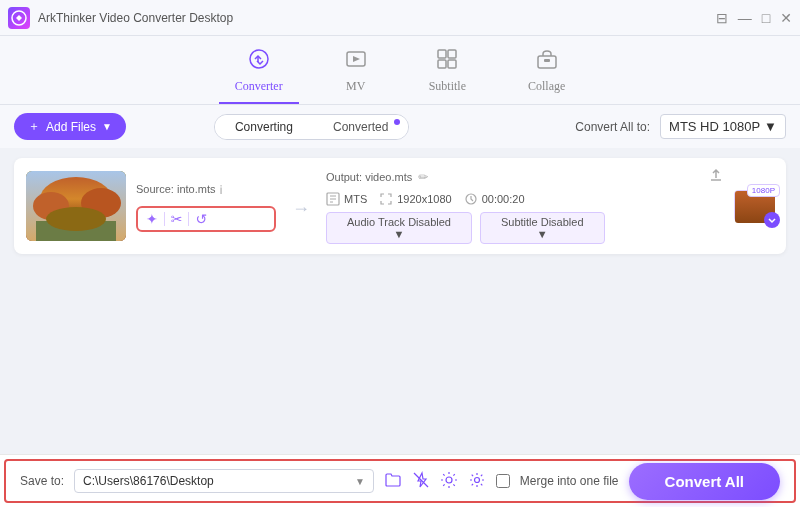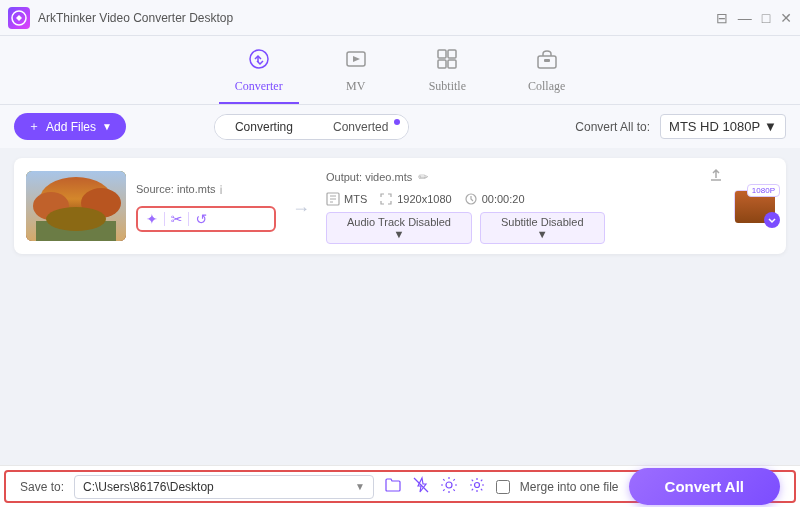--- a/index.html
+++ b/index.html
@@ -373,21 +373,21 @@
     }
 
     .bottom-bar-inner {
       display: flex;
       align-items: center;
       padding: 8px 14px;
       gap: 10px;
       border: 2px solid #e05050;
       border-radius: 4px;
       margin: 4px;
-      height: 33px;
+      height: 44px;
     }
   </style>
 </head>
 <body>
 
 <div class="main-wrapper">
 
   <div class="title-bar">
     <div class="title-bar-logo">
       <svg width="16" height="16" viewBox="0 0 16 16">

